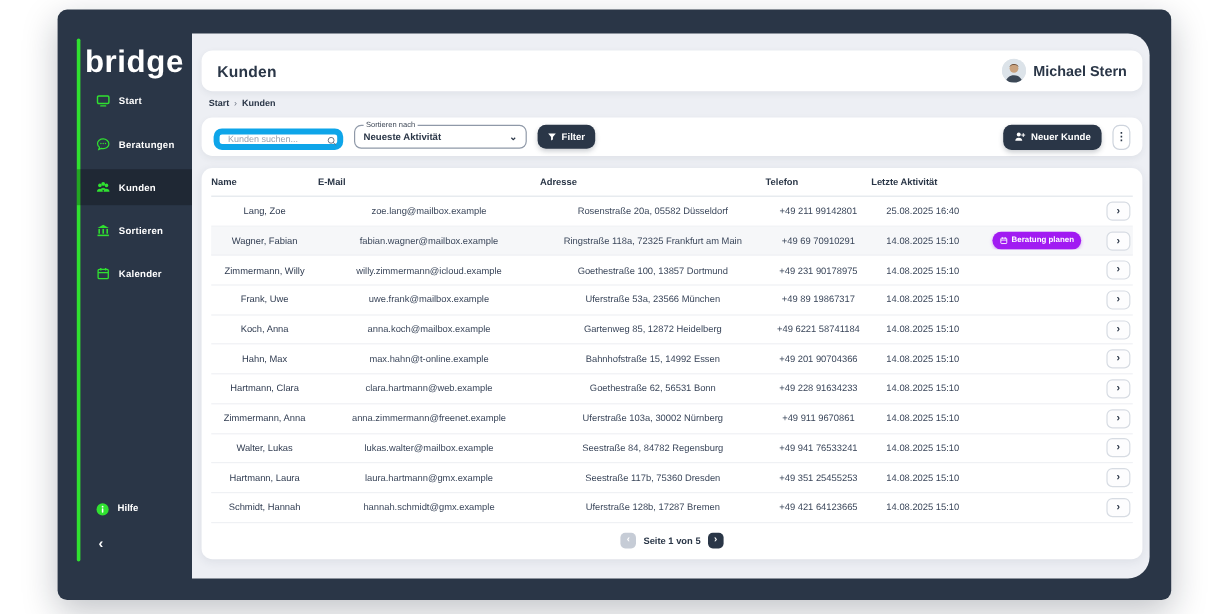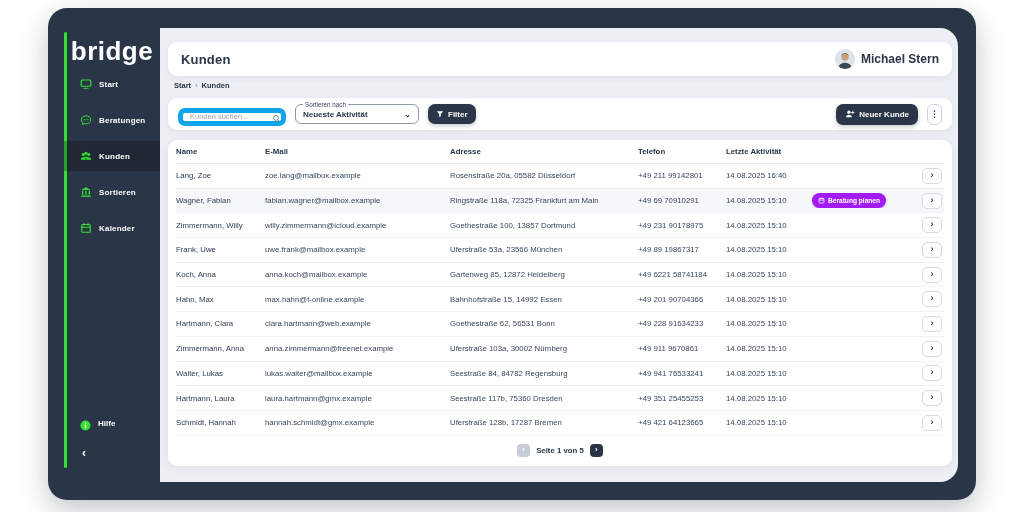--- a/index.html
+++ b/index.html
@@ -1,21 +1,21 @@
 <!DOCTYPE html>
 <html><head>
 <meta charset="utf-8">
 <style>
   * { margin:0; padding:0; box-sizing:border-box; }
   html,body { width:1024px; height:512px; background:#ffffff; overflow:hidden;
               font-family:"Liberation Sans", sans-serif; }
 
   
   .frame { position:absolute; left:48px; top:8px; width:928px; height:492px;
-           background:#2A3647; border-radius:19px;
+           background:#2A3647; border-radius:8px;
            box-shadow:0 10px 28px rgba(16,24,40,.25); }
 
   
   .sidebar { position:absolute; left:0; top:0; width:112px; height:100%; }
   .accent-line { position:absolute; left:16px; top:24px; width:3px; height:436px;
                  background:#30E130; border-radius:3px; }
   .logo { position:absolute; left:16px; top:28px; width:96px; text-align:center;
           color:#fff; font-size:26px; font-weight:bold; letter-spacing:.5px; }
   .nav { position:absolute; left:16px; top:61px; width:96px; display:flex;
          flex-direction:column; gap:6px; }
@@ -51,21 +51,21 @@
   .toolbar-card { position:absolute; left:8px; top:70px; right:6px; height:32px;
                   background:#fff; border-radius:9px;
                   box-shadow:0 2px 6px rgba(42,54,71,.07);
                   display:flex; align-items:center; gap:9px; padding:0 10px; }
   .search-wrap { position:relative; width:108px; height:18px; }
   .search-wrap input { width:100%; height:100%; border:5px solid #0ea5e9; border-radius:7px;
                        font-size:7.5px; padding:0 18px 0 7px; color:#2A3647; outline:none;
                        font-family:"Liberation Sans", sans-serif; }
   .search-wrap input::placeholder { color:#9AA3B1; }
   .search-wrap .sic { position:absolute; right:5px; top:4px; width:9px; height:9px; }
-  .sort-field { position:relative; width:124px; height:20px; border:1px solid #8F99A8;
+  .sort-field { position:relative; width:144px; height:20px; border:1px solid #8F99A8;
                 border-radius:6px; background:#fff; display:flex; align-items:center;
                 padding:0 7px; cursor:pointer; }
   .sort-field .flabel { position:absolute; top:-4.5px; left:7px; font-size:6.3px;
                         color:#3D4756; background:#fff; padding:0 2px; }
   .sort-field .val { font-size:8px; font-weight:bold; color:#2A3647; }
   .sort-field .chev { margin-left:auto; font-size:8px; color:#2A3647; font-weight:bold; }
   .btn-navy { background:#2A3647; color:#fff; border:none; border-radius:7px;
               display:flex; align-items:center; gap:4px; font-weight:bold;
               font-family:"Liberation Sans", sans-serif; cursor:pointer; }
   .filter-btn { height:20px; padding:0 8px; font-size:8px;
@@ -78,21 +78,21 @@
                display:flex; align-items:center; justify-content:center; cursor:pointer; }
 
   
   .table-card { position:absolute; left:8px; top:112px; right:6px; height:326px;
                 background:#fff; border-radius:9px; padding:0 8px;
                 box-shadow:0 2px 8px rgba(42,54,71,.08); }
   .tgrid { display:grid; grid-template-columns:89px 185px 188px 88px 86px 1fr 28px;
            align-items:center; }
   .thead { height:24px; border-bottom:1px solid #E2E6EC; }
   .thead .th { font-size:7.8px; font-weight:bold; color:#2A3647; }
-  .trow { height:24.7px; border-bottom:1px solid #EFF1F4; cursor:pointer; }
+  .trow { height:24.7px; border-bottom:1px solid #EFF1F4; cursor:pointer;text-align:center; }
   .trow.highlighted { background:#F6F7F9; }
   .td { font-size:7.8px; color:#3A465A; white-space:nowrap; overflow:hidden; }
   .td.name { color:#2F3B50; }
   .badge { display:none; align-items:center; gap:3px; height:15px; padding:0 6px;
            border-radius:9px; background:#A11BF2; color:#fff; font-size:6.6px;
            font-weight:bold; width:max-content; cursor:pointer;
            box-shadow:0 1px 3px rgba(161,27,242,.4); }
   .trow.has-action .badge { display:inline-flex; }
   .row-chevron { width:20px; height:16px; border:1px solid #D7DCE3; border-radius:5px;
                  background:#FDFDFE; color:#2A3647; font-size:9px; font-weight:bold;
@@ -264,21 +264,21 @@
         <div class="th"></div>
         <div class="th"></div>
       </div>
 
       <div id="table-body">
         <div class="tgrid trow">
           <div class="td name">Lang, Zoe</div>
           <div class="td">zoe.lang@mailbox.example</div>
           <div class="td">Rosenstraße 20a, 05582 Düsseldorf</div>
           <div class="td">+49 211 99142801</div>
-          <div class="td">14.08.2025 16:40</div>
+          <div class="td">25.08.2025 16:40</div>
           <div class="td">
             
           </div>
           <div class="chev-cell">
             <span class="row-chevron">
               <span>›</span>
             </span>
           </div>
         </div>
 

